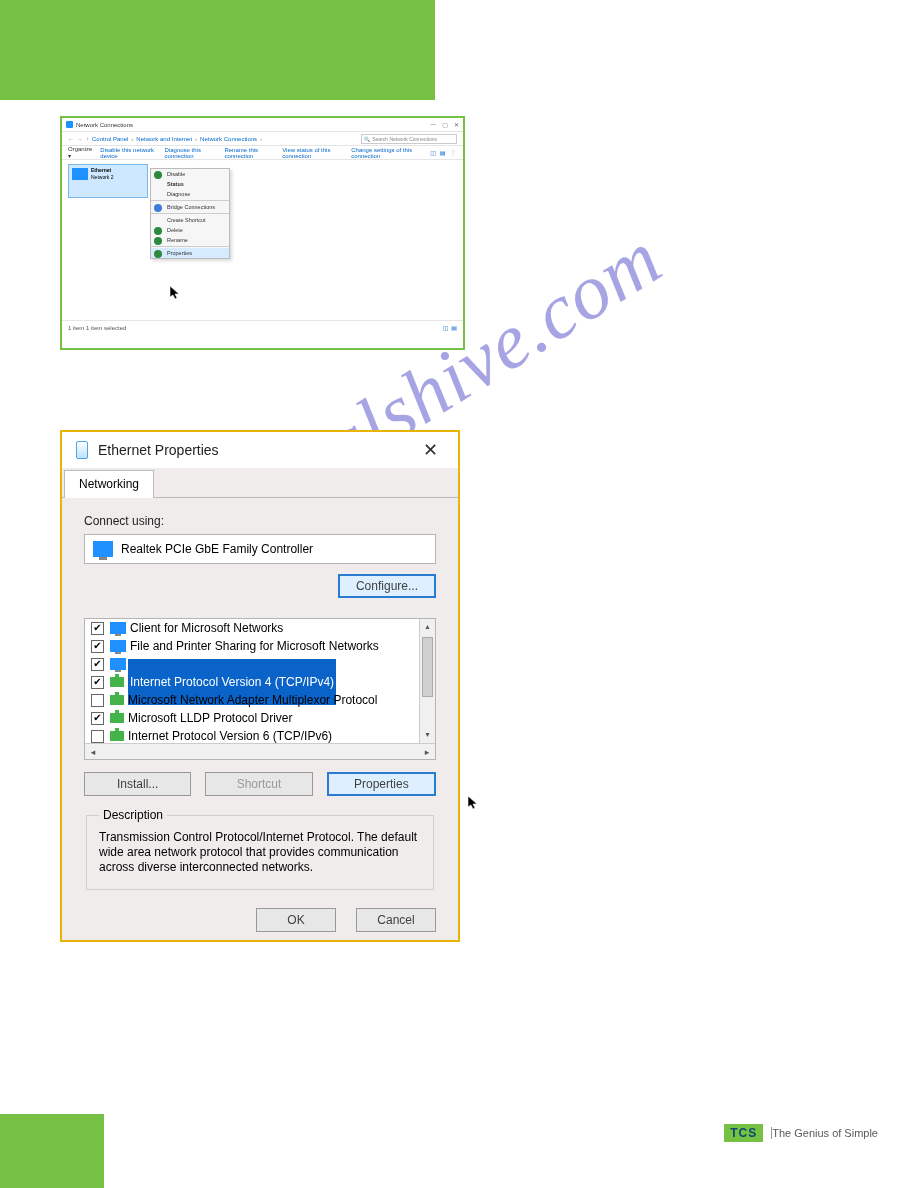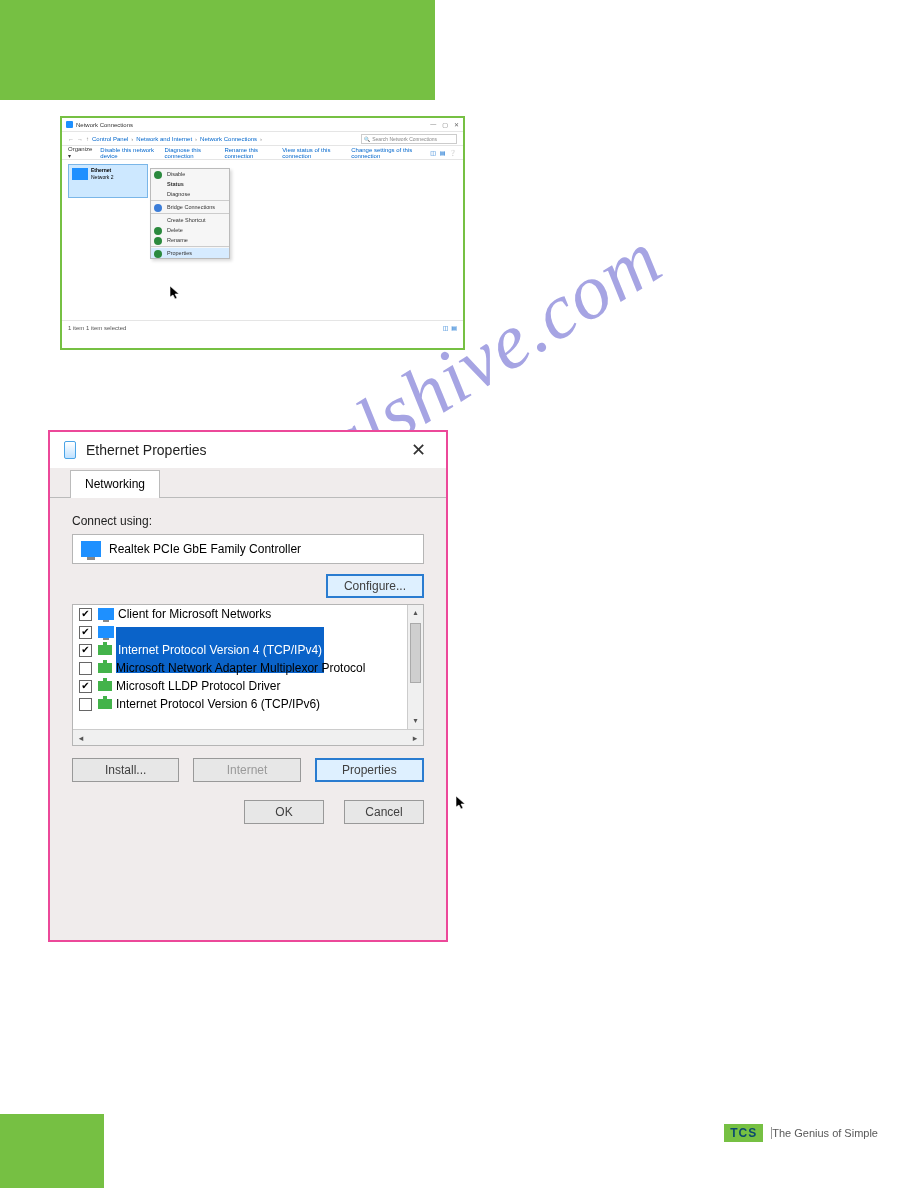--- a/index.html
+++ b/index.html
@@ -33,37 +33,37 @@
   .win1 .menu .mi.hover { background:#d6ebff; }
   .win1 .menu .sep { height:1px; background:#ccc; margin:1px 0; }
   .win1 .status { position:absolute; left:0; bottom:0; right:0; height:14px; border-top:1px solid #e5e5e5; font-size:6px; color:#555; display:flex; align-items:center; padding:0 6px; }
   .win1 .status .sicons { margin-left:auto; display:flex; gap:3px; color:#0066cc; }
 
   
   .cursor { position:absolute; width:10px; height:14px; }
   .cursor svg { width:10px; height:14px; }
 
   
-  .dlg { position:absolute; left:48px; top:430px; width:400px; height:512px; border:2px solid #ec4899; background:#fff; z-index:1; }
+  .dlg { position:absolute; left:60px; top:430px; width:400px; height:512px; border:2px solid #eab308; background:#fff; z-index:1; }
   .dlg .titlebar { height:36px; display:flex; align-items:center; padding:0 14px; font-size:14px; color:#222; border-bottom:0; }
   .dlg .titlebar .dico { width:12px; height:18px; border:1px solid #4aa4e7; border-radius:2px; margin-right:10px; background:linear-gradient(#fff,#bfe1ff); }
   .dlg .titlebar .close { margin-left:auto; font-size:18px; color:#333; cursor:default; padding:0 6px; }
-  .dlg .tabstrip { height:30px; background:#f0ecec; display:flex; align-items:flex-end; padding-left:20px; border-bottom:1px solid #bbb; }
+  .dlg .tabstrip { height:30px; background:#f0ecec; display:flex; align-items:flex-end; padding-left:2px; border-bottom:1px solid #bbb; }
   .dlg .tab { background:#f0ecec; border:1px solid #bbb; border-bottom:none; padding:6px 14px 7px; font-size:12px; position:relative; top:1px; }
   .dlg .tab.active { background:#fff; }
   .dlg .panel { background:#f0ecec; padding:16px 22px 12px; height:calc(100% - 66px); }
   .dlg label.cap { font-size:12px; color:#222; }
   .dlg .adapterbox { margin-top:6px; height:30px; border:1px solid #b5b5b5; background:#fff; display:flex; align-items:center; padding:0 8px; font-size:12px; gap:8px; }
   .dlg .adapterbox .aico { width:20px; height:16px; background:#1e90ff; position:relative; }
   .dlg .adapterbox .aico::after { content:""; position:absolute; left:6px; bottom:-3px; width:8px; height:3px; background:#888; }
   .dlg .cfgrow { display:flex; justify-content:flex-end; margin-top:10px; }
   .dlg .btn { height:24px; padding:0 16px; font-size:12px; background:#e7e7e7; border:1px solid #999; color:#404040; display:inline-flex; align-items:center; }
   .dlg .btn.blue { background:#def0ff; border:2px solid #2a7cd0; }
   .dlg .listlabel { font-size:12px; margin-top:16px; display:block; }
-  .dlg .listwrap { margin-top:6px; height:142px; border:1px solid #b5b5b5; background:#fff; display:flex; flex-direction:column; }
+  .dlg .listwrap { margin-top:20px; height:142px; border:1px solid #b5b5b5; background:#fff; display:flex; flex-direction:column; }
   .dlg .listbody { flex:1; overflow:hidden; position:relative; }
   .dlg .listbody .row { height:18px; display:flex; align-items:center; padding-left:6px; font-size:12px; white-space:nowrap; }
   .dlg .listbody .row .cb { width:13px; height:13px; border:1px solid #666; margin-right:6px; display:flex; align-items:center; justify-content:center; font-size:10px; }
   .dlg .listbody .row .cb.chk::after { content:"✔"; color:#000; font-size:10px; line-height:1; }
   .dlg .listbody .row .rico { width:16px; height:12px; margin-right:4px; }
   .dlg .listbody .row .rico.mon { background:#1e90ff; position:relative; }
   .dlg .listbody .row .rico.mon::after { content:""; position:absolute; left:5px; bottom:-2px; width:6px; height:2px; background:#888; }
   .dlg .listbody .row .rico.net { background:#43b34a; width:14px; height:10px; position:relative; }
   .dlg .listbody .row .rico.net::before { content:""; position:absolute; left:5px; top:-3px; width:4px; height:3px; background:#43b34a; }
   .dlg .listbody .row.sel .txt { background:#0a63c9; color:#fff; padding:16px 2px; }
@@ -187,20 +187,25 @@
     <div class="listwrap">
       <div class="listbody" id="dlgitems">
         <div class="row">
             <span class="cb chk"></span>
             <span class="rico mon"></span>
             <span class="txt">Client for Microsoft Networks</span>
           </div>
           <div class="row">
             <span class="cb chk"></span>
             <span class="rico mon"></span>
+            <span class="txt">File and Printer Sharing for Microsoft Networks</span>
+          </div>
+          <div class="row">
+            <span class="cb chk"></span>
+            <span class="rico mon"></span>
             <span class="txt">QoS Packet Scheduler</span>
           </div>
           <div class="row sel">
             <span class="cb chk"></span>
             <span class="rico net"></span>
             <span class="txt">Internet Protocol Version 4 (TCP/IPv4)</span>
           </div>
           <div class="row">
             <span class="cb"></span>
             <span class="rico net"></span>
@@ -222,28 +227,32 @@
           <div class="dn" style="position:absolute;bottom:0;left:0;right:0">▾</div>
         </div>
       </div>
       <div class="hscroll">
         <span class="lf">◂</span>
         <span class="rt">▸</span>
       </div>
     </div>
     <div class="btnrow">
       <span class="btn">Install...</span>
-      <span class="btn dis">Internet</span>
+      <span class="btn dis">Shortcut</span>
       <span class="btn blue">Properties</span>
     </div>
     <div class="cursor" style="position:absolute; left:406px; top:364px;">
       <svg viewBox="0 0 10 14">
           <polygon points="0,0 0,11 3,9 5,13 7,12 5,8 9,8" fill="#000" stroke="#fff" stroke-width="0.6"></polygon>
         </svg>
     </div>
+    <fieldset class="desc">
+      <legend>Description</legend>
+      <div class="dtxt">Transmission Control Protocol/Internet Protocol. The default wide area network protocol that provides communication across diverse interconnected networks.</div>
+    </fieldset>
     <div class="footer">
       <span class="btn">OK</span>
       <span class="btn">Cancel</span>
     </div>
   </div>
 </div>
 
 <div class="footgreen"></div>
 <div class="footlogo">
   <span class="box">TCS</span>

